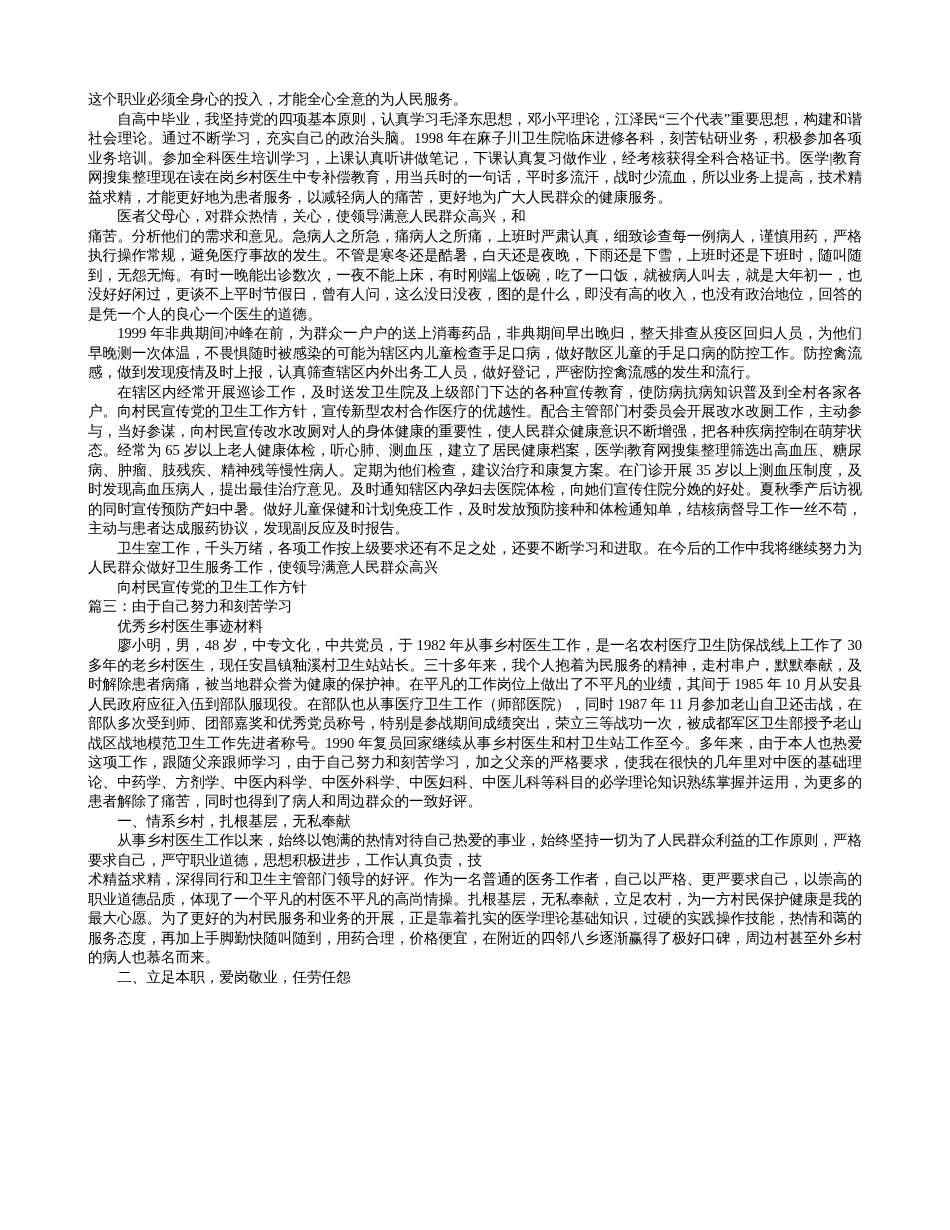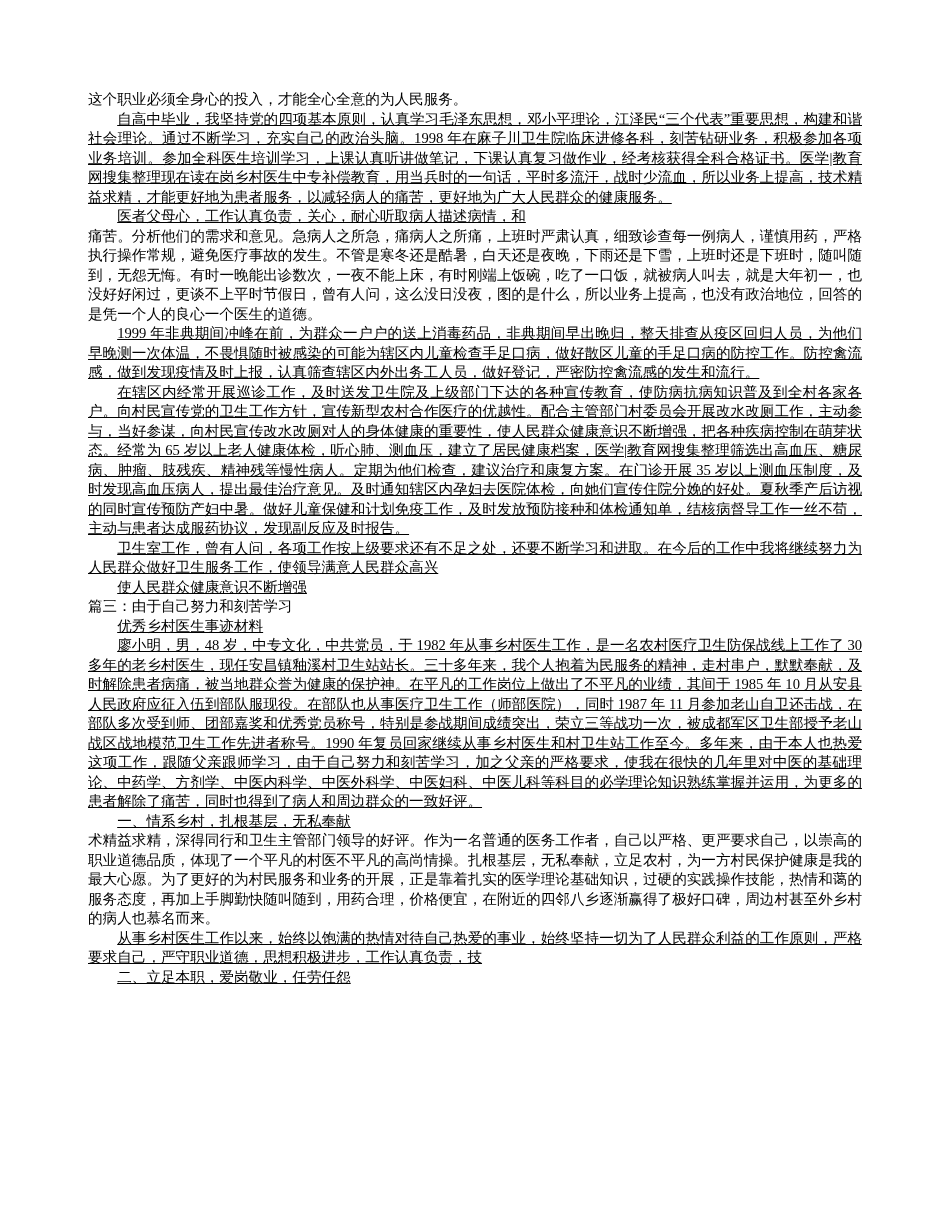--- a/index.html
+++ b/index.html
@@ -24,37 +24,36 @@
     color: #000000;
   }
   .para {
     margin: 0;
     padding: 0;
     text-align: justify;
     word-break: break-all;
   }
   .para.indent {
     text-indent: 2em;
-    text-decoration: underline;
   }
 </style>
 </head>
 <body>
 
 <div class="page">
   <div>
       <p class="para">这个职业必须全身心的投入，才能全心全意的为人民服务。</p>
       <p class="para indent">自高中毕业，我坚持党的四项基本原则，认真学习毛泽东思想，邓小平理论，江泽民“三个代表”重要思想，构建和谐社会理论。通过不断学习，充实自己的政治头脑。1998 年在麻子川卫生院临床进修各科，刻苦钻研业务，积极参加各项业务培训。参加全科医生培训学习，上课认真听讲做笔记，下课认真复习做作业，经考核获得全科合格证书。医学|教育网搜集整理现在读在岗乡村医生中专补偿教育，用当兵时的一句话，平时多流汗，战时少流血，所以业务上提高，技术精益求精，才能更好地为患者服务，以减轻病人的痛苦，更好地为广大人民群众的健康服务。</p>
-      <p class="para indent">医者父母心，工作认真负责，关心，耐心听取病人描述病情，和</p>
-      <p class="para">痛苦。分析他们的需求和意见。急病人之所急，痛病人之所痛，上班时严肃认真，细致诊查每一例病人，谨慎用药，严格执行操作常规，避免医疗事故的发生。不管是寒冬还是酷暑，白天还是夜晚，下雨还是下雪，上班时还是下班时，随叫随到，无怨无悔。有时一晚能出诊数次，一夜不能上床，有时刚端上饭碗，吃了一口饭，就被病人叫去，就是大年初一，也没好好闲过，更谈不上平时节假日，曾有人问，这么没日没夜，图的是什么，所以业务上提高，也没有政治地位，回答的是凭一个人的良心一个医生的道德。</p>
+      <p class="para indent">医者父母心，对群众热情，关心，使领导满意人民群众高兴，和</p>
+      <p class="para">痛苦。分析他们的需求和意见。急病人之所急，痛病人之所痛，上班时严肃认真，细致诊查每一例病人，谨慎用药，严格执行操作常规，避免医疗事故的发生。不管是寒冬还是酷暑，白天还是夜晚，下雨还是下雪，上班时还是下班时，随叫随到，无怨无悔。有时一晚能出诊数次，一夜不能上床，有时刚端上饭碗，吃了一口饭，就被病人叫去，就是大年初一，也没好好闲过，更谈不上平时节假日，曾有人问，这么没日没夜，图的是什么，即没有高的收入，也没有政治地位，回答的是凭一个人的良心一个医生的道德。</p>
       <p class="para indent">1999 年非典期间冲峰在前，为群众一户户的送上消毒药品，非典期间早出晚归，整天排查从疫区回归人员，为他们早晚测一次体温，不畏惧随时被感染的可能为辖区内儿童检查手足口病，做好散区儿童的手足口病的防控工作。防控禽流感，做到发现疫情及时上报，认真筛查辖区内外出务工人员，做好登记，严密防控禽流感的发生和流行。</p>
       <p class="para indent">在辖区内经常开展巡诊工作，及时送发卫生院及上级部门下达的各种宣传教育，使防病抗病知识普及到全村各家各户。向村民宣传党的卫生工作方针，宣传新型农村合作医疗的优越性。配合主管部门村委员会开展改水改厕工作，主动参与，当好参谋，向村民宣传改水改厕对人的身体健康的重要性，使人民群众健康意识不断增强，把各种疾病控制在萌芽状态。经常为 65 岁以上老人健康体检，听心肺、测血压，建立了居民健康档案，医学|教育网搜集整理筛选出高血压、糖尿病、肿瘤、肢残疾、精神残等慢性病人。定期为他们检查，建议治疗和康复方案。在门诊开展 35 岁以上测血压制度，及时发现高血压病人，提出最佳治疗意见。及时通知辖区内孕妇去医院体检，向她们宣传住院分娩的好处。夏秋季产后访视的同时宣传预防产妇中暑。做好儿童保健和计划免疫工作，及时发放预防接种和体检通知单，结核病督导工作一丝不苟，主动与患者达成服药协议，发现副反应及时报告。</p>
-      <p class="para indent">卫生室工作，曾有人问，各项工作按上级要求还有不足之处，还要不断学习和进取。在今后的工作中我将继续努力为人民群众做好卫生服务工作，使领导满意人民群众高兴</p>
-      <p class="para indent">使人民群众健康意识不断增强</p>
+      <p class="para indent">卫生室工作，千头万绪，各项工作按上级要求还有不足之处，还要不断学习和进取。在今后的工作中我将继续努力为人民群众做好卫生服务工作，使领导满意人民群众高兴</p>
+      <p class="para indent">向村民宣传党的卫生工作方针</p>
       <p class="para">篇三：由于自己努力和刻苦学习</p>
       <p class="para indent">优秀乡村医生事迹材料</p>
       <p class="para indent">廖小明，男，48 岁，中专文化，中共党员，于 1982 年从事乡村医生工作，是一名农村医疗卫生防保战线上工作了 30 多年的老乡村医生，现任安昌镇釉溪村卫生站站长。三十多年来，我个人抱着为民服务的精神，走村串户，默默奉献，及时解除患者病痛，被当地群众誉为健康的保护神。在平凡的工作岗位上做出了不平凡的业绩，其间于 1985 年 10 月从安县人民政府应征入伍到部队服现役。在部队也从事医疗卫生工作（师部医院），同时 1987 年 11 月参加老山自卫还击战，在部队多次受到师、团部嘉奖和优秀党员称号，特别是参战期间成绩突出，荣立三等战功一次，被成都军区卫生部授予老山战区战地模范卫生工作先进者称号。1990 年复员回家继续从事乡村医生和村卫生站工作至今。多年来，由于本人也热爱这项工作，跟随父亲跟师学习，由于自己努力和刻苦学习，加之父亲的严格要求，使我在很快的几年里对中医的基础理论、中药学、方剂学、中医内科学、中医外科学、中医妇科、中医儿科等科目的必学理论知识熟练掌握并运用，为更多的患者解除了痛苦，同时也得到了病人和周边群众的一致好评。</p>
       <p class="para indent">一、情系乡村，扎根基层，无私奉献</p>
+      <p class="para indent">从事乡村医生工作以来，始终以饱满的热情对待自己热爱的事业，始终坚持一切为了人民群众利益的工作原则，严格要求自己，严守职业道德，思想积极进步，工作认真负责，技</p>
       <p class="para">术精益求精，深得同行和卫生主管部门领导的好评。作为一名普通的医务工作者，自己以严格、更严要求自己，以崇高的职业道德品质，体现了一个平凡的村医不平凡的高尚情操。扎根基层，无私奉献，立足农村，为一方村民保护健康是我的最大心愿。为了更好的为村民服务和业务的开展，正是靠着扎实的医学理论基础知识，过硬的实践操作技能，热情和蔼的服务态度，再加上手脚勤快随叫随到，用药合理，价格便宜，在附近的四邻八乡逐渐赢得了极好口碑，周边村甚至外乡村的病人也慕名而来。</p>
-      <p class="para indent">从事乡村医生工作以来，始终以饱满的热情对待自己热爱的事业，始终坚持一切为了人民群众利益的工作原则，严格要求自己，严守职业道德，思想积极进步，工作认真负责，技</p>
       <p class="para indent">二、立足本职，爱岗敬业，任劳任怨</p>
     </div>
 </div>
 
 </body></html>

